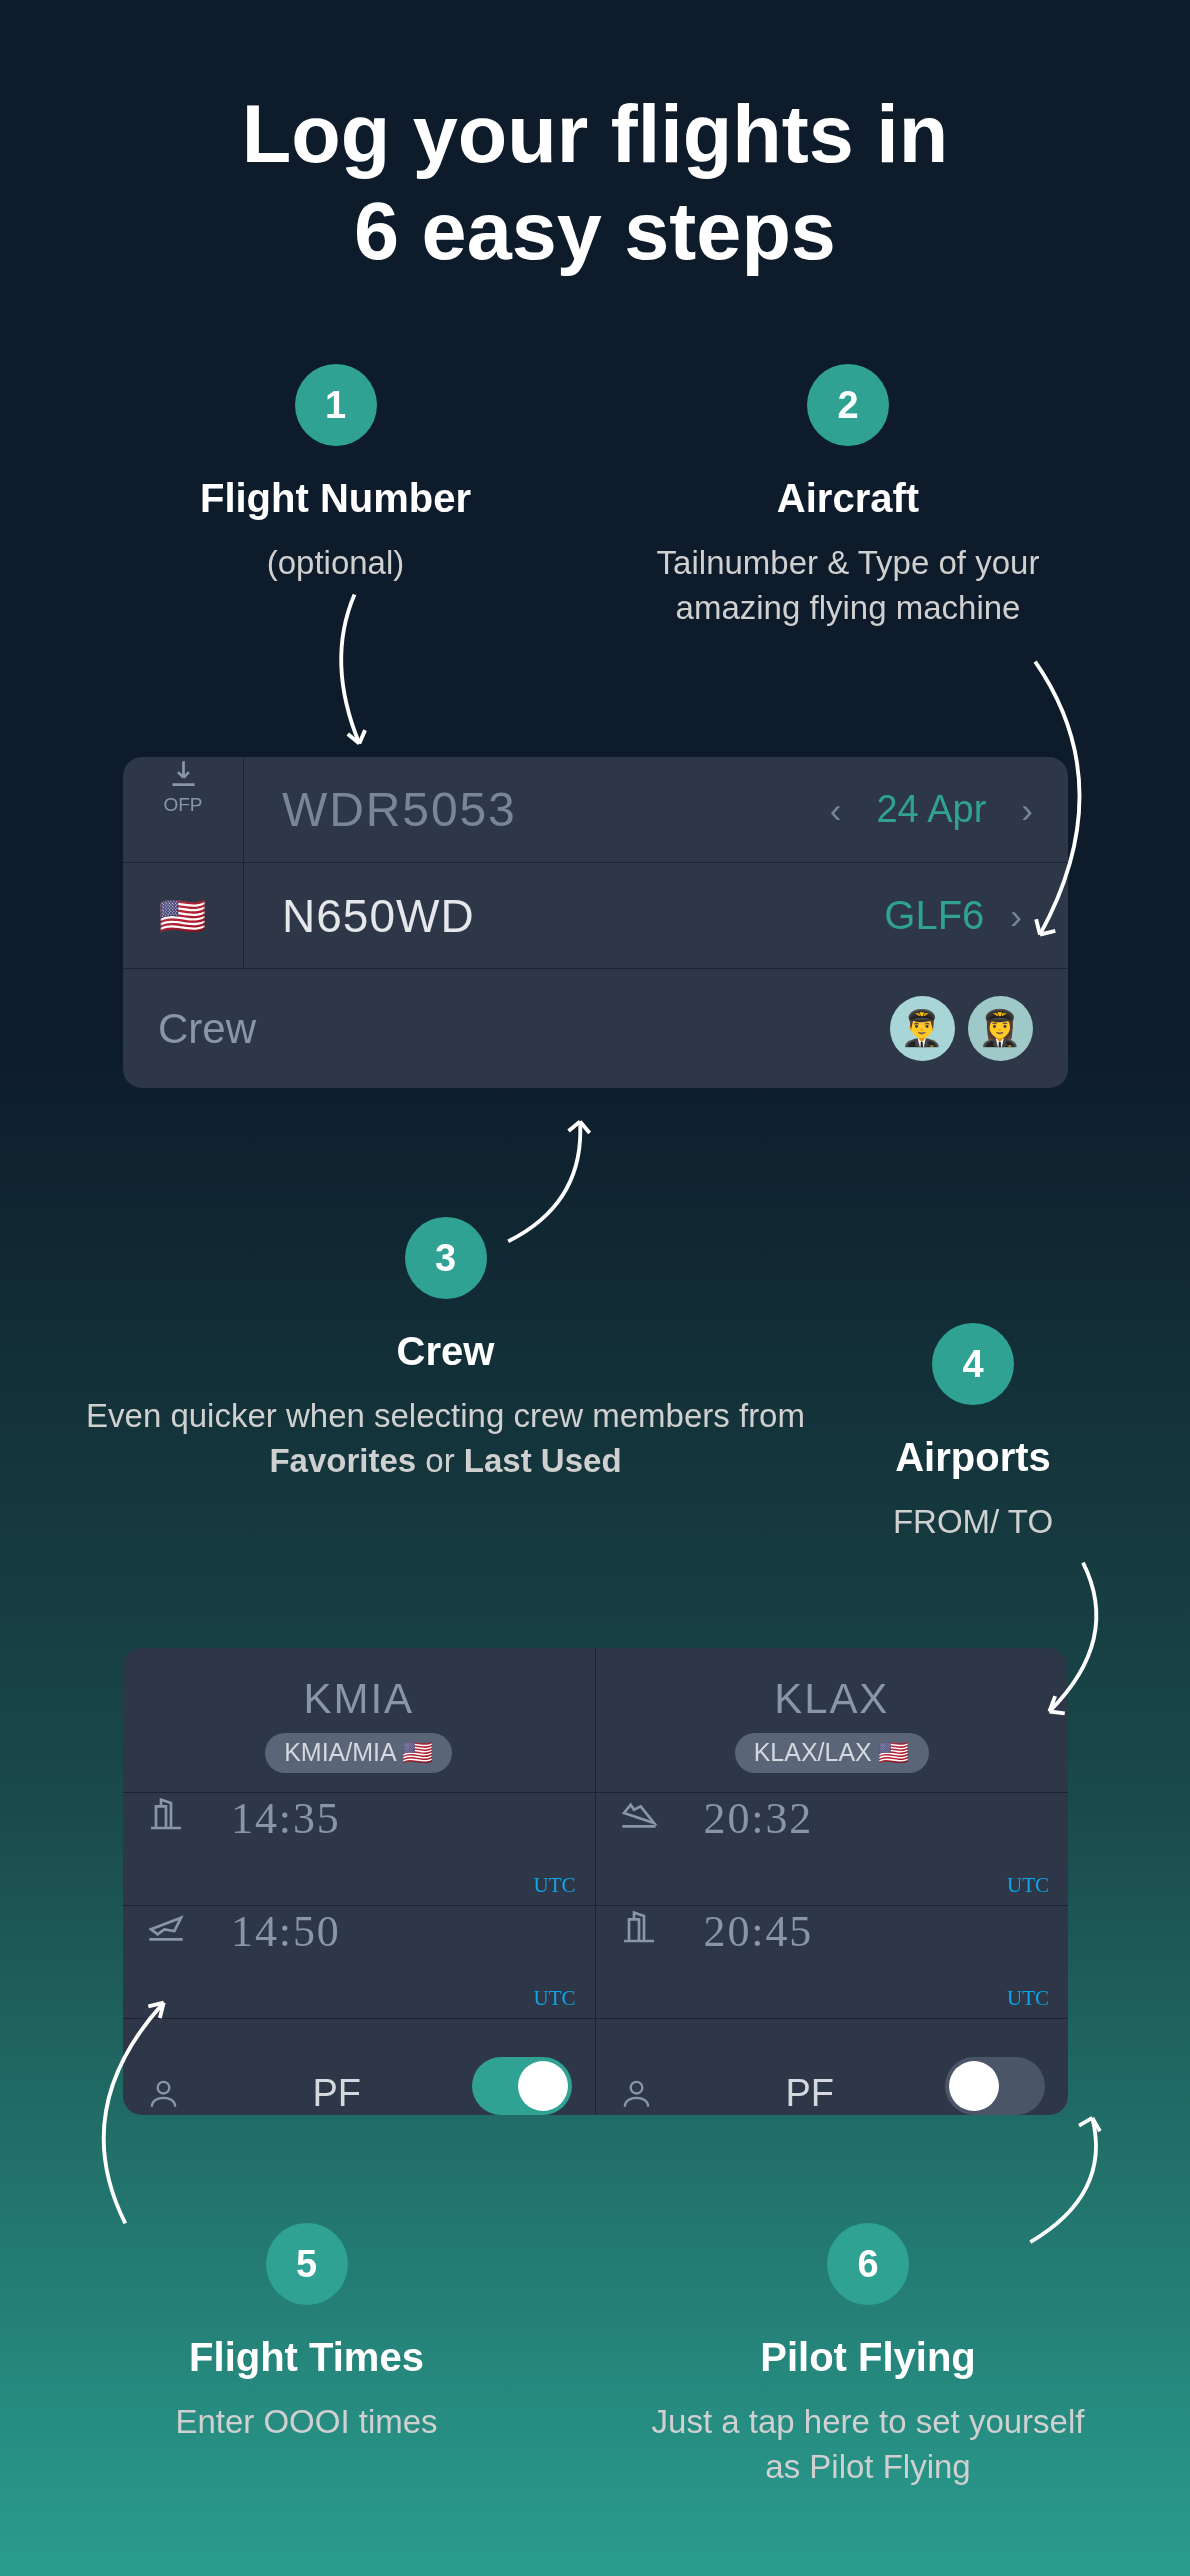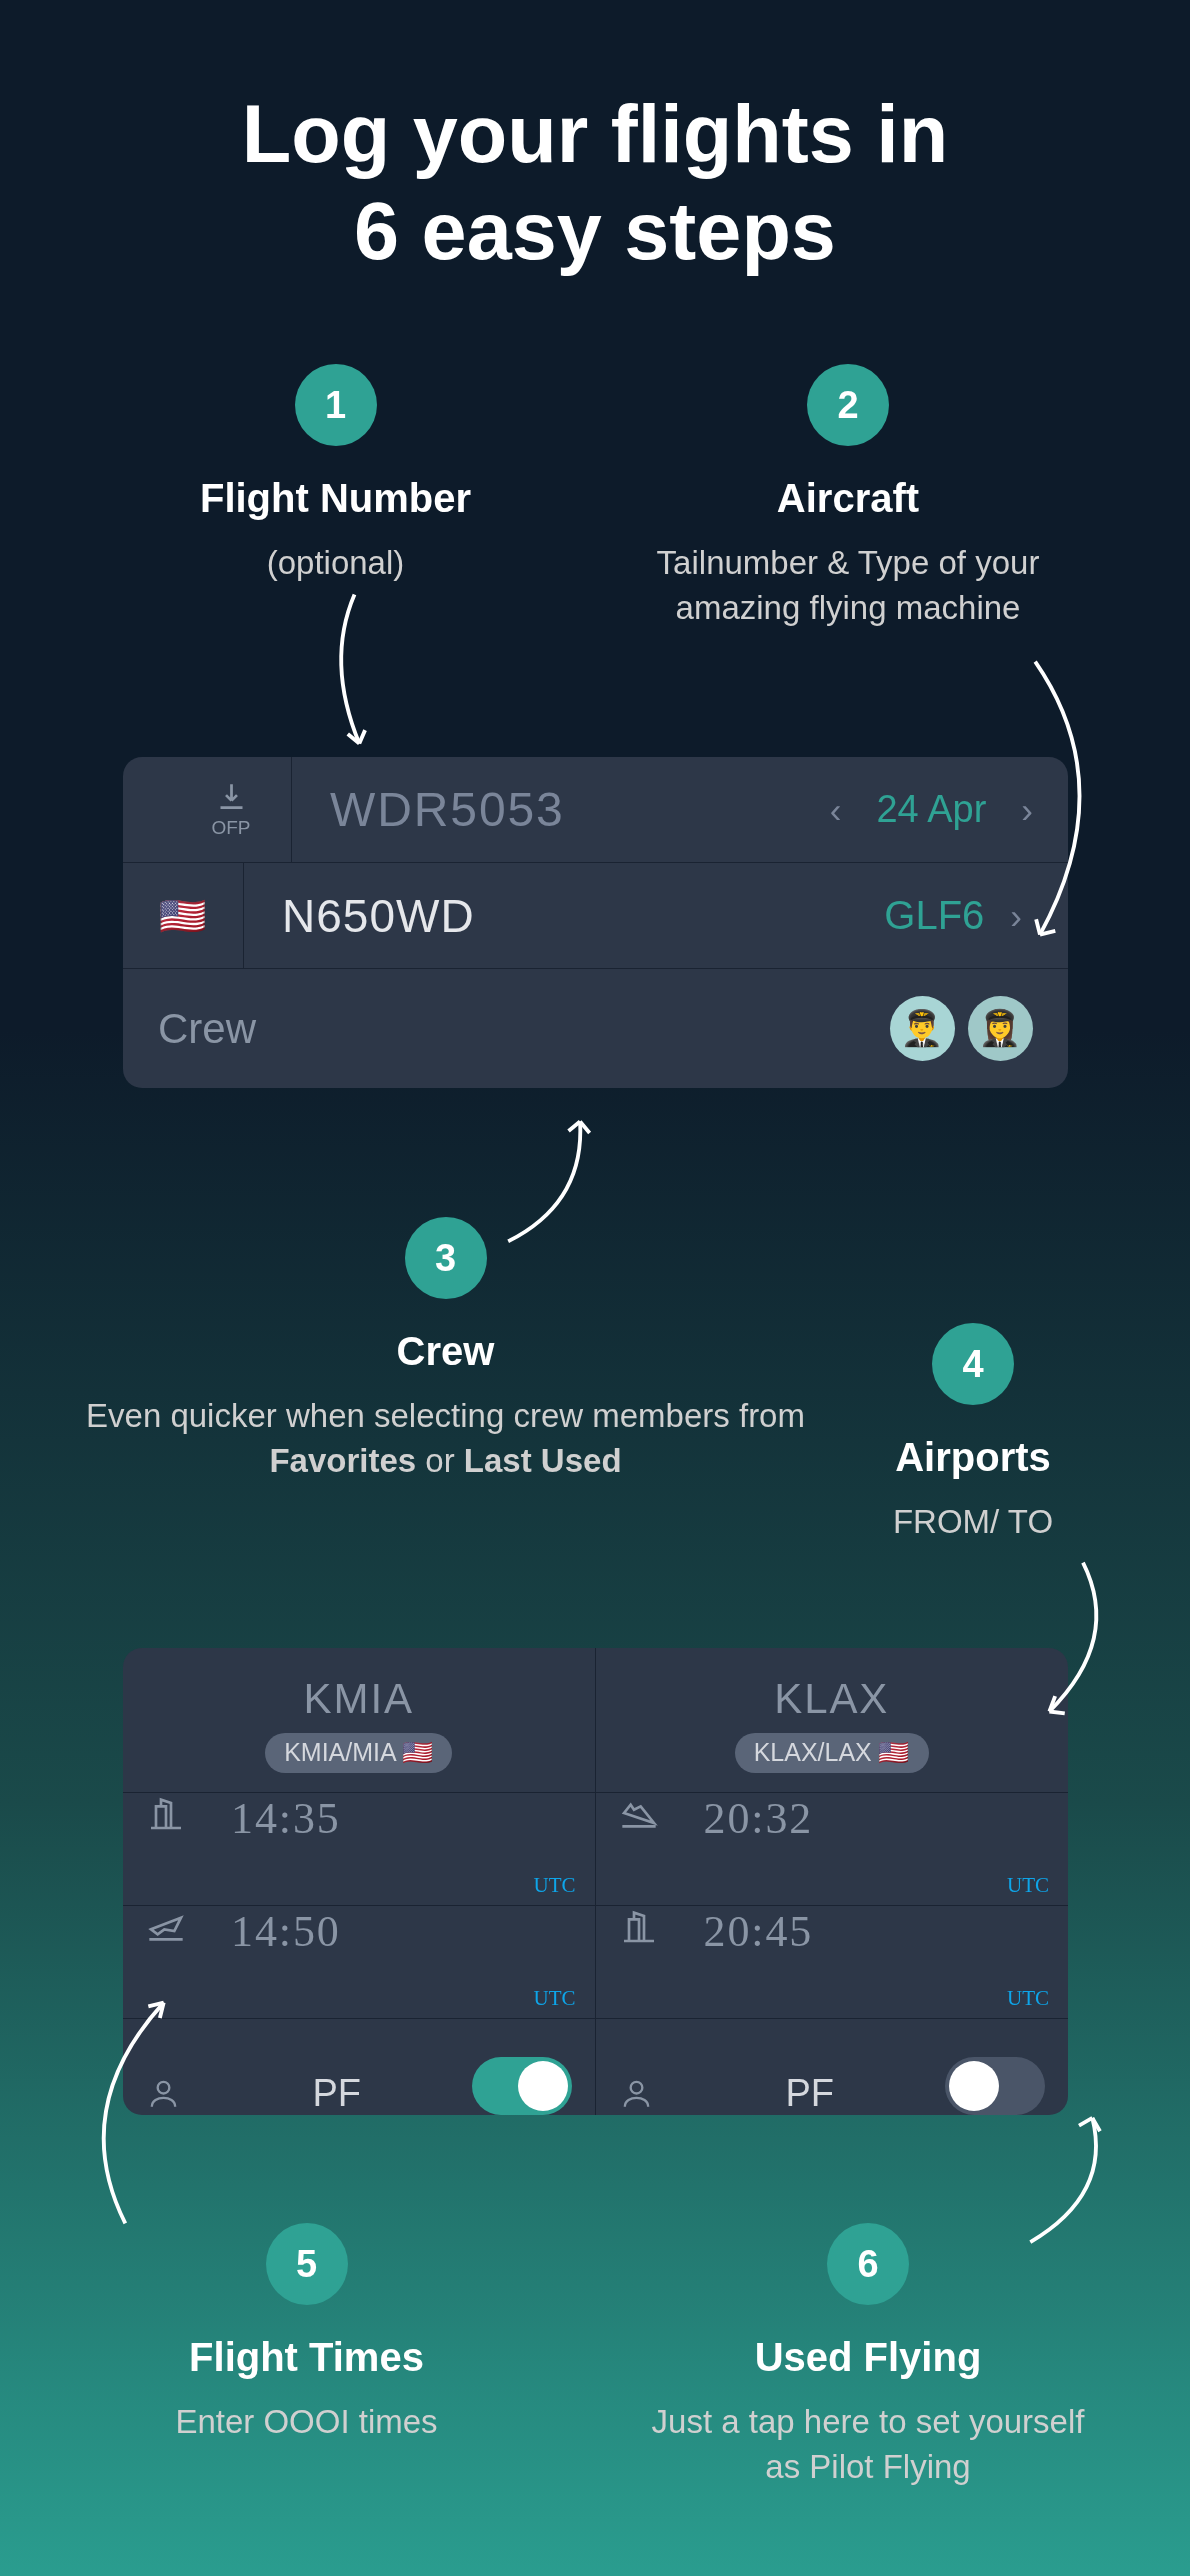--- a/index.html
+++ b/index.html
@@ -62,26 +62,24 @@
   display: flex;
   align-items: center;
   border-bottom: 1px solid #1a2332;
 }
 .row:last-child { border-bottom: none; }
 .cell-ofp {
   width: 121px;
   display: flex;
   flex-direction: column;
   align-items: center;
-  justify-content: center;
   color: #8a95a5;
   font-size: 19px;
   border-right: 1px solid #1a2332;
   height: 105px;
-  margin-left: 48px;
 }
 .cell-ofp svg { margin-bottom: 3.8px; }
 .flight-num {
   flex: 1;
   font-size: 48px;
   color: #7a8599;
   padding-left: 38px;
   letter-spacing: 1.9px;
 }
 .date-sec {
@@ -362,21 +360,21 @@
 </div>
 
 <div class="step" style="left:105px; top:2223px; width:403px;">
   <div class="step-badge">5</div>
   <div class="step-title">Flight Times</div>
   <div class="step-sub">Enter OOOI times</div>
 </div>
 
 <div class="step" style="left:633px; top:2223px; width:470px;">
   <div class="step-badge">6</div>
-  <div class="step-title">Used Flying</div>
+  <div class="step-title">Pilot Flying</div>
   <div class="step-sub">Just a tap here to set yourself as Pilot Flying</div>
 </div>
 
 <svg class="arrow" style="left:316px; top:585px;" width="77" height="173" viewBox="0 0 80 180">
   <path d="M40 10 Q 10 80 45 165" stroke="#fff" stroke-width="4" fill="none"></path>
   <path d="M45 165 l-12-10 M45 165 l6-14" stroke="#fff" stroke-width="4" fill="none"></path>
 </svg>
 <svg class="arrow" style="left:1016px; top:652px;" width="115" height="297" viewBox="0 0 120 310">
   <path d="M20 10 Q 110 140 25 295" stroke="#fff" stroke-width="4" fill="none"></path>
   <path d="M25 295 l-4-16 M25 295 l16-4" stroke="#fff" stroke-width="4" fill="none"></path>

